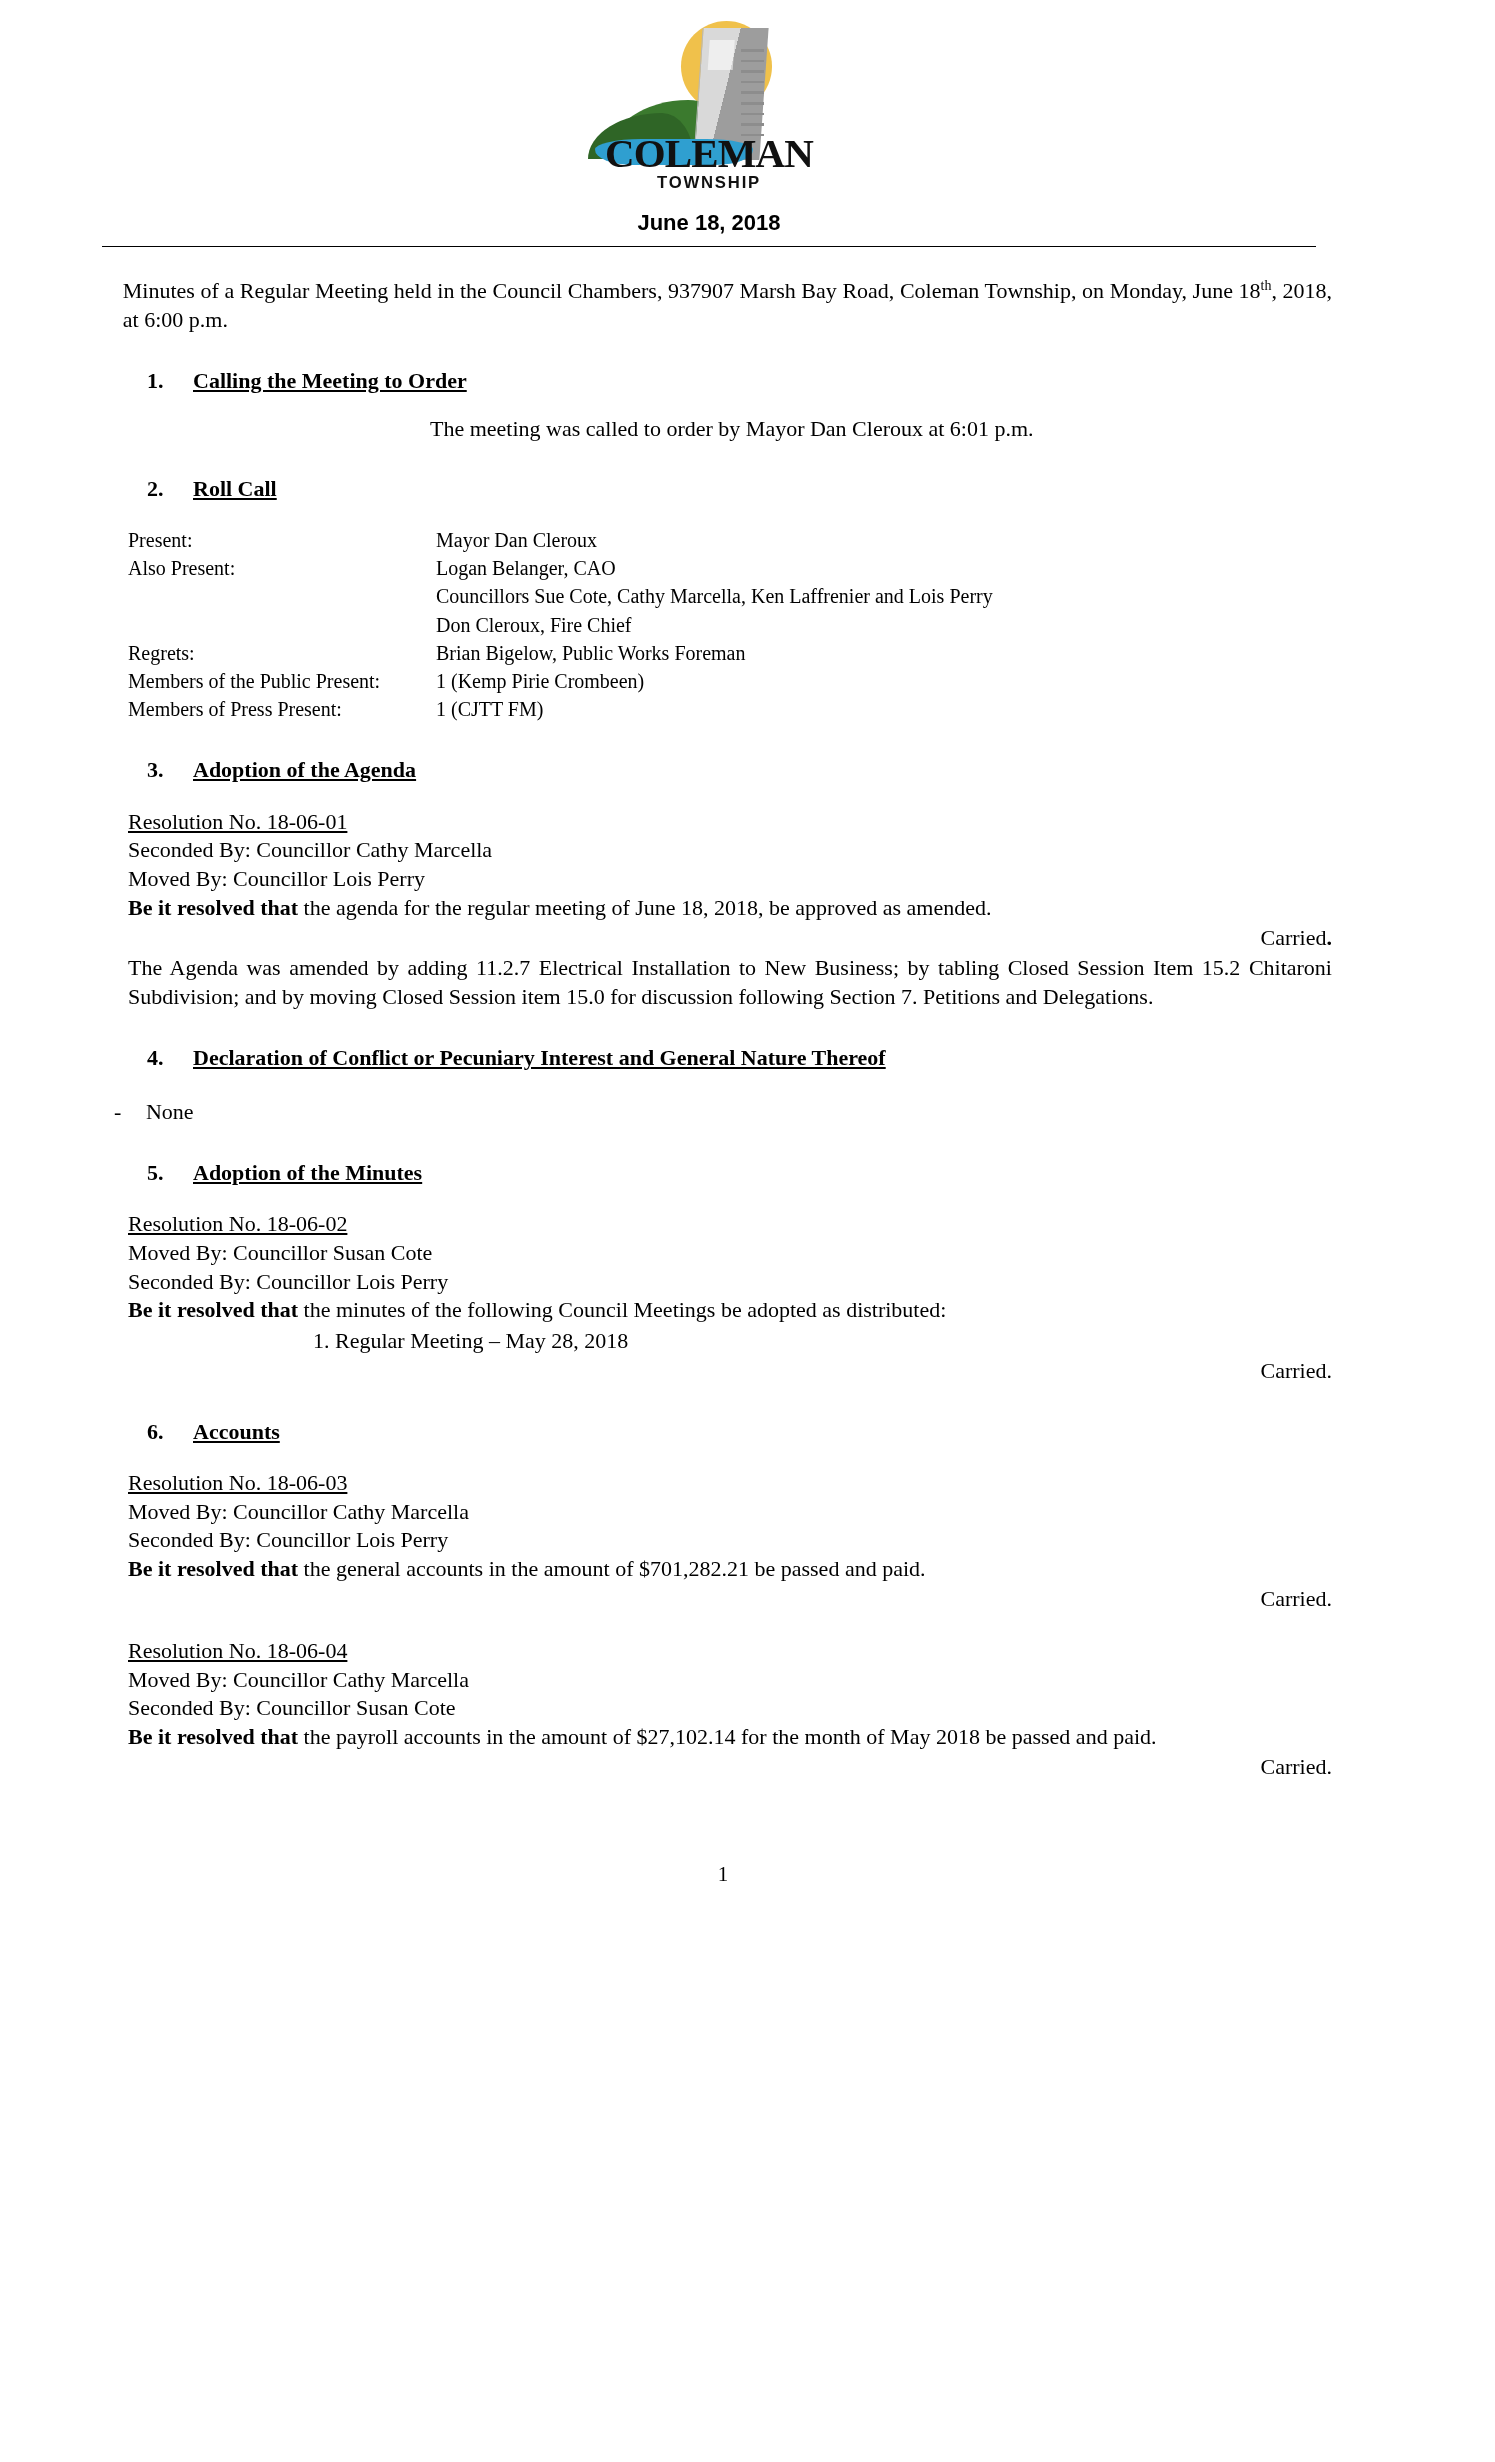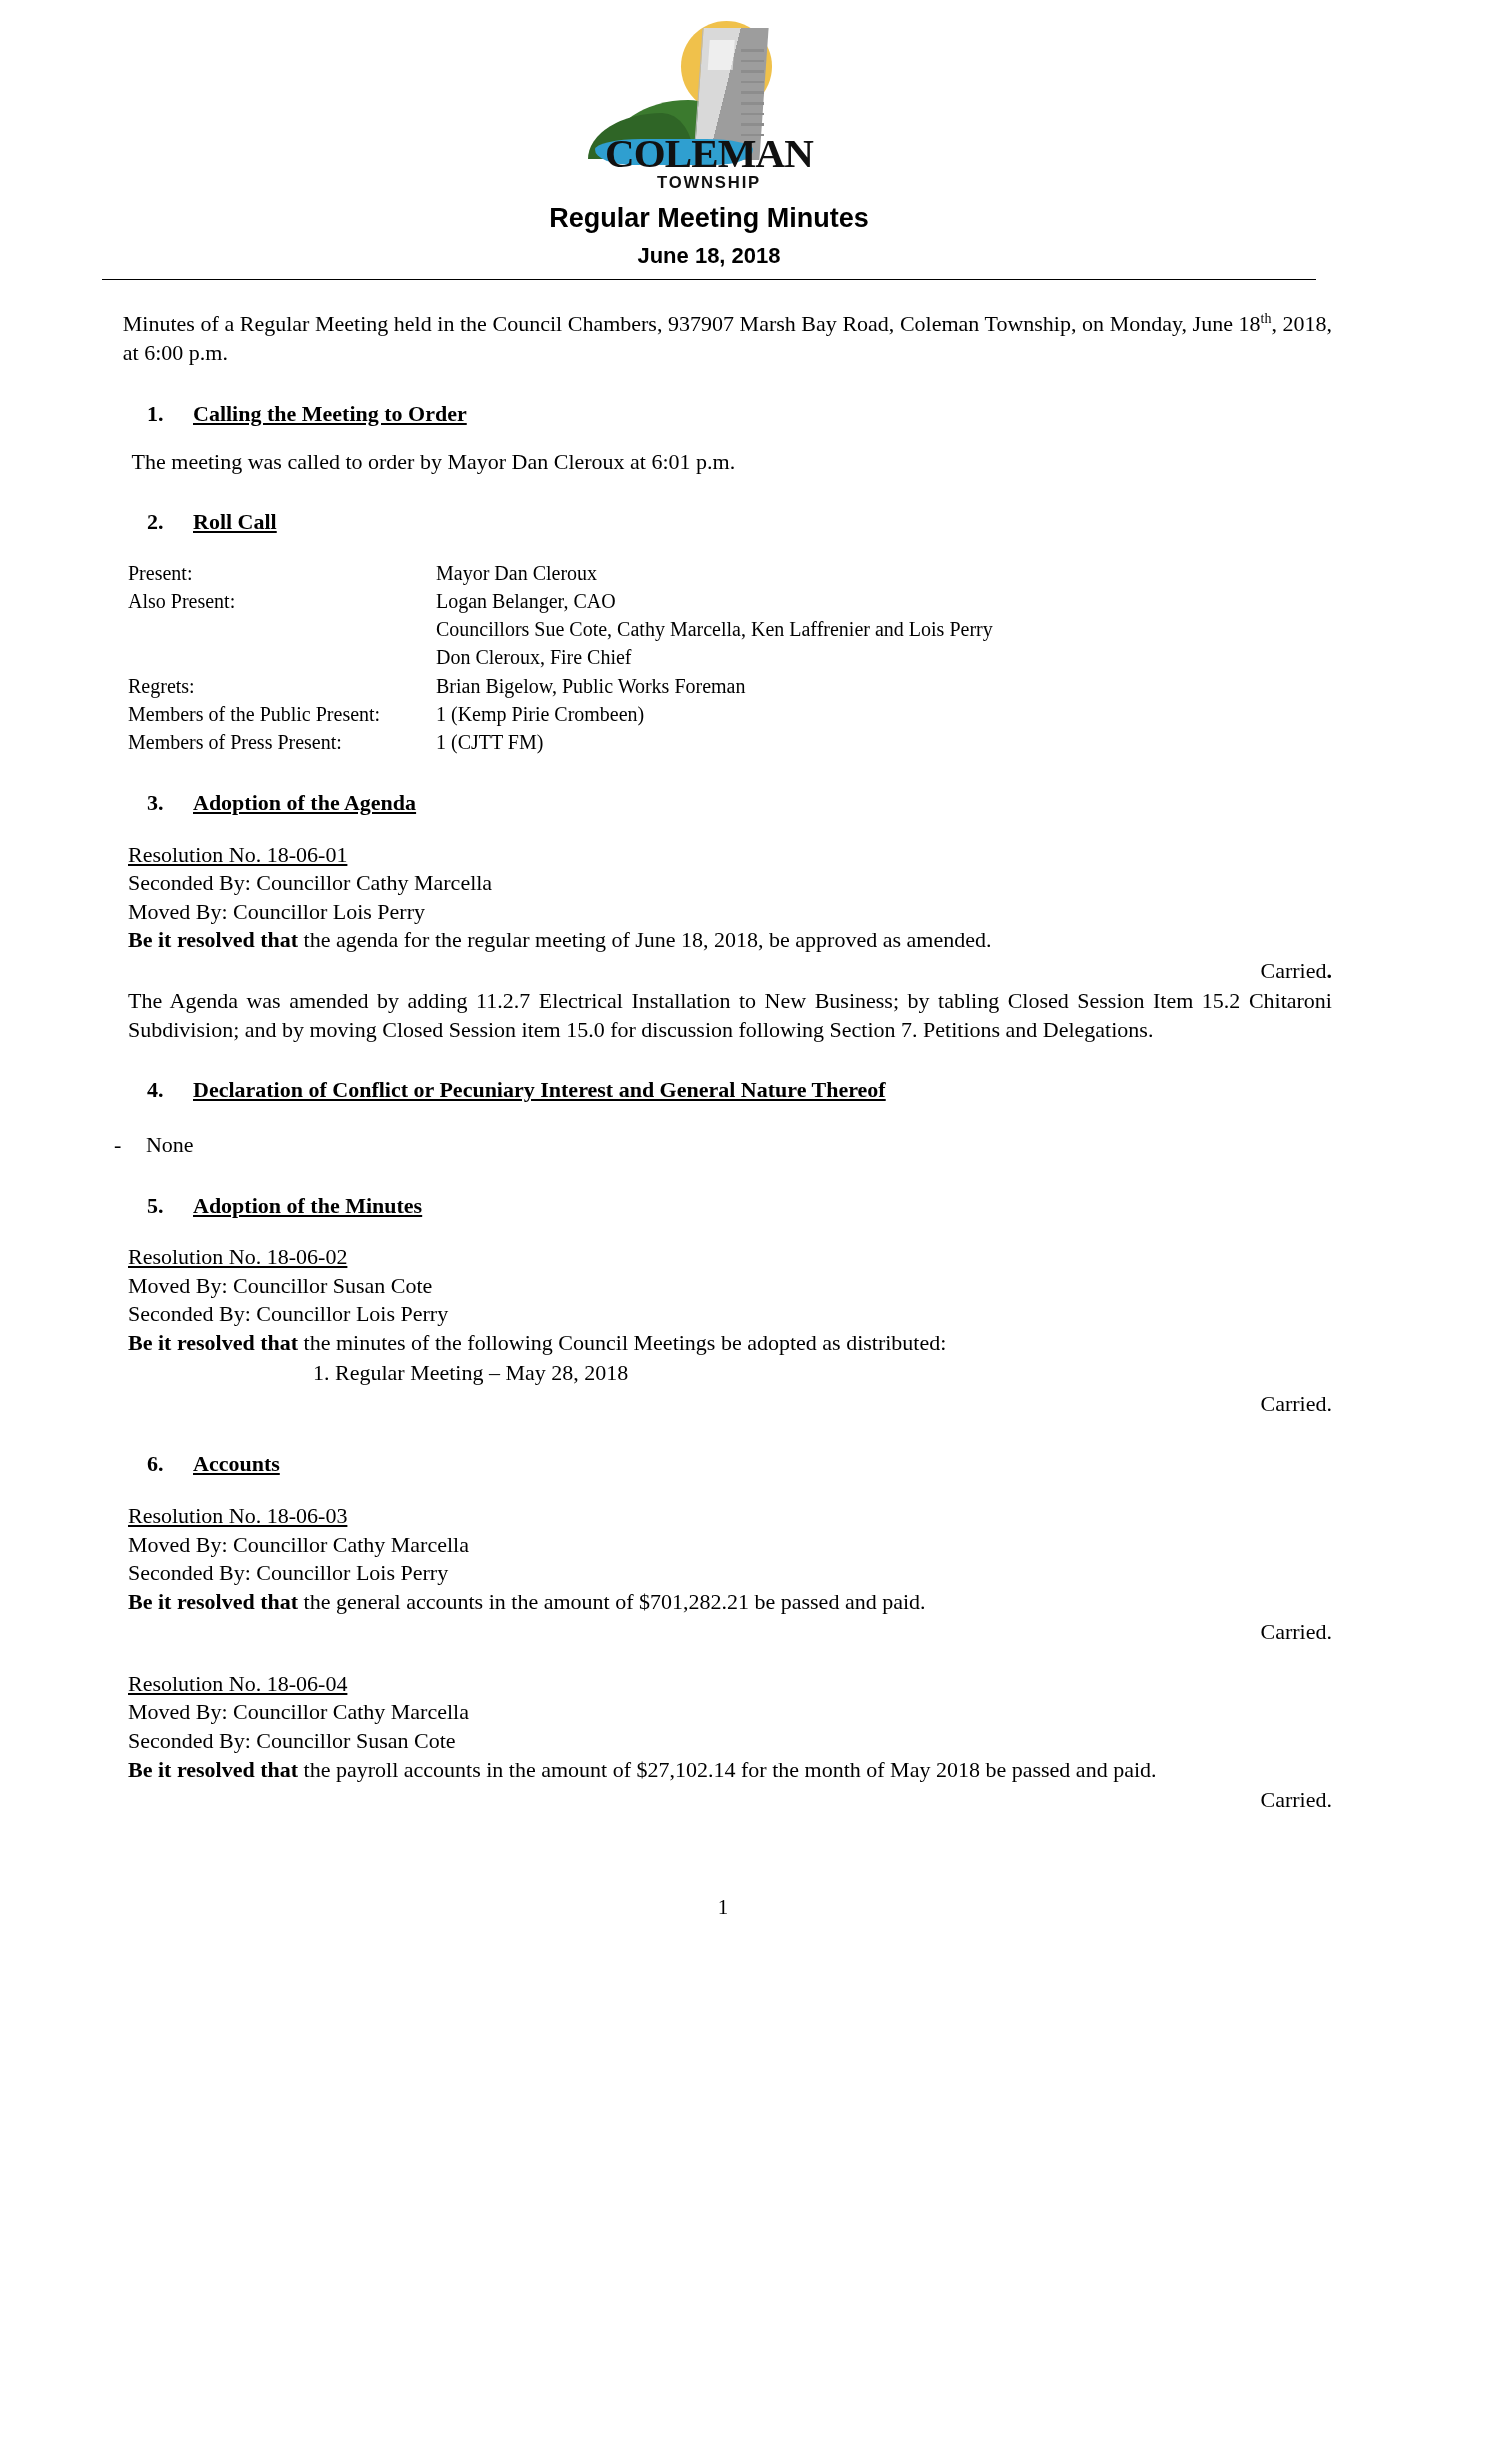--- a/index.html
+++ b/index.html
@@ -161,20 +161,21 @@
     font-weight: bold;
     display: flex;
     gap: 23px;
   }
   .sec .num { width: 23px; }
   .sec .ttl { text-decoration: underline; }
 
   .para {
     margin-top: 19.3px;
     margin-left: 17.6px;
+    text-align: center;
   }
 
   
   .rollcall {
     margin-top: 23px;
     margin-left: 14px;
     width: 1134px;
     border-collapse: collapse;
   }
   .rollcall td {
@@ -221,21 +222,20 @@
     <div class="logo-wrap">
       <div class="logo-sun"></div>
       <div class="logo-hill"></div>
       <div class="logo-hill2"></div>
       <div class="logo-tower"></div>
       <div class="logo-ladder"></div>
       <div class="logo-water"></div>
       <div class="logo-text">COLEMAN</div>
       <div class="logo-sub">TOWNSHIP</div>
     </div>
-    <div class="doc-title">Regular Meeting Minutes</div>
     <div class="doc-date">June 18, 2018</div>
   </div>
   <hr class="rule">
 
   <div class="content">
 
     <p class="intro"><span>Minutes of a Regular Meeting held in the Council Chambers, 937907 Marsh Bay Road, Coleman Township, on Monday, June 18</span><sup>th</sup><span>, 2018, at 6:00 p.m.</span></p>
 
     <div class="sec">
       <span class="num">1.</span>

